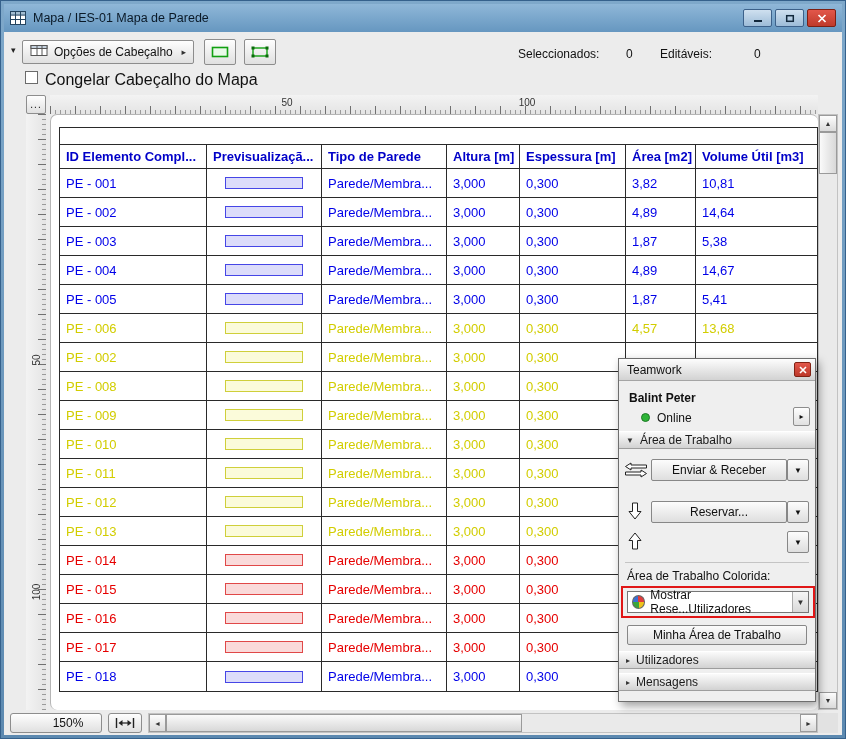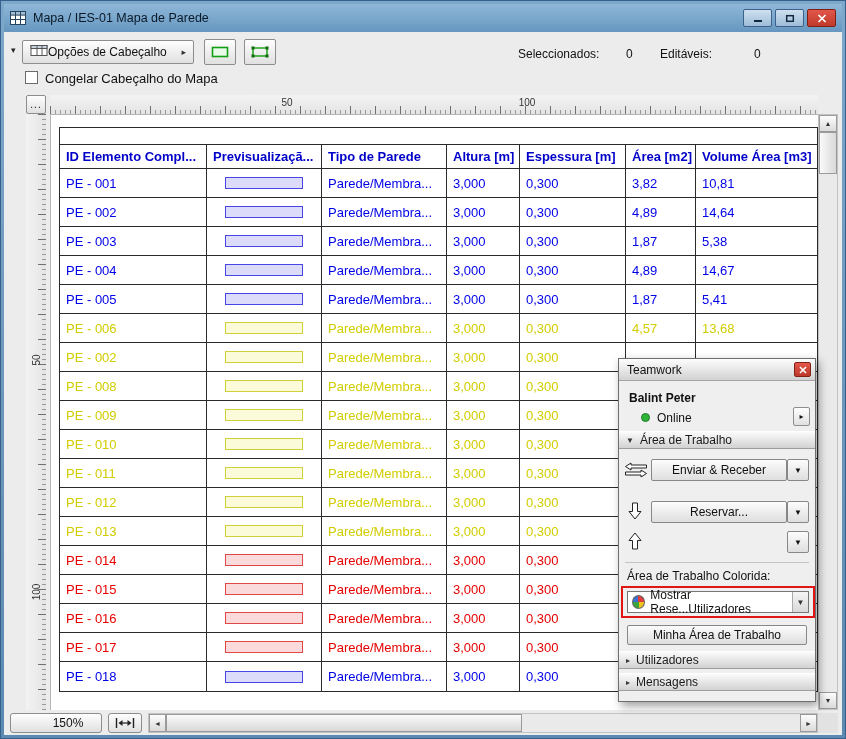--- a/index.html
+++ b/index.html
@@ -15,47 +15,47 @@
   .tb-btns{margin-left:auto;display:flex;gap:3px;}
   .tbtn{width:29px;height:18px;display:flex;align-items:center;justify-content:center;border:1px solid #3c618a;border-radius:2px;background:linear-gradient(#cfe0ef,#9dbcd8);}
   .tbtn.close{background:linear-gradient(#e2574a,#bf3a2b);border-color:#7e1f12;}
 
   
   .client{position:absolute;left:4px;top:32px;width:838px;height:703px;background:#ececec;font-size:12px;color:#111;}
 
   .btn{background:linear-gradient(#fefefe,#e0e0e0);border:1px solid #8d8d8d;border-radius:2px;color:#111;}
 
   .collapse-arrow{position:absolute;left:7px;top:13px;font-size:9px;color:#222;cursor:default;}
-  .opt-btn{position:absolute;left:18px;top:8px;width:172px;height:24px;display:flex;align-items:center;padding:0 7px;font-size:12px;}
+  .opt-btn{position:absolute;left:18px;top:8px;width:172px;height:24px;display:flex;align-items:center;gap:6px;padding:0 7px;font-size:12px;}
   .opt-btn .menu-arrow{margin-left:auto;font-size:9px;color:#333;}
   .tool-btn{position:absolute;top:7px;width:32px;height:26px;display:flex;align-items:center;justify-content:center;}
   .tool-btn.b1{left:200px;} .tool-btn.b2{left:240px;}
   .count-label{position:absolute;top:15px;font-size:12px;}
 
   .checkbox{position:absolute;left:21px;top:39px;width:13px;height:13px;background:#fff;border:1px solid #6b6b6b;}
-  .freeze-label{position:absolute;left:41px;top:39px;font-size:13px;}
+  .freeze-label{position:absolute;left:41px;top:39px;font-size:16px;}
   .scheme-btn{position:absolute;left:674px;top:36px;width:160px;height:22px;display:flex;align-items:center;justify-content:center;font-size:12px;}
 
   
   .corner-btn{position:absolute;left:22px;top:63px;width:20px;height:19px;display:flex;align-items:center;justify-content:center;font-size:10px;letter-spacing:1px;}
   .h-ruler{position:absolute;left:46px;top:63px;width:768px;height:19px;
     background:
       repeating-linear-gradient(to right,#707070 0 1px,transparent 1px 25px) left bottom/100% 8px no-repeat,
       repeating-linear-gradient(to right,#9a9a9a 0 1px,transparent 1px 5px) left bottom/100% 4px no-repeat,
       linear-gradient(#f3f3f3,#e4e4e4);}
   .h-num{position:absolute;top:2px;font-size:10px;color:#333;transform:translateX(-50%);}
   .v-ruler{position:absolute;left:22px;top:82px;width:20px;height:596px;
     background:
       repeating-linear-gradient(to bottom,#707070 0 1px,transparent 1px 25px) right top/8px 100% no-repeat,
       repeating-linear-gradient(to bottom,#9a9a9a 0 1px,transparent 1px 5px) right top/4px 100% no-repeat,
       linear-gradient(90deg,#f3f3f3,#e4e4e4);}
   .v-num{position:absolute;left:50%;font-size:10px;color:#333;transform:translate(-50%,-50%) rotate(-90deg);}
 
   
-  .table-area{position:absolute;left:46px;top:82px;width:768px;height:596px;background:#fff;border-left:1px solid #b5b5b5;border-top:1px solid #b5b5b5;overflow:hidden;}
+  .table-area{position:absolute;left:46px;top:82px;width:768px;height:596px;background:#fff;border-left:1px solid #b5b5b5;border-top:1px solid #b5b5b5;overflow:hidden;border-radius:7px;}
   .sched{position:absolute;left:8px;top:12px;width:759px;border:1px solid #2a2a2a;background:#fff;}
   .srow{display:grid;grid-template-columns:147px 115px 125px 73px 106px 70px 121px;}
   .strip{height:17px;border-bottom:1px solid #2a2a2a;}
   .shead{border-bottom:1px solid #2a2a2a;}
   .cell{border-right:1px solid #2a2a2a;padding-left:6px;display:flex;align-items:center;overflow:hidden;white-space:nowrap;font-size:13px;}
   .srow .cell:last-child{border-right:none;}
   .hcell{height:23px;font-weight:bold;color:var(--header-blue,#0000c8);}
   .trow{height:29px;border-bottom:1px solid #2a2a2a;}
   .tbody .trow:last-child{border-bottom:none;}
   .cell.prev{justify-content:center;padding-left:0;}
@@ -186,21 +186,21 @@
     <div class="table-area">
       <div class="sched">
         <div class="strip"></div>
         <div class="srow shead">
           <div class="cell hcell">ID Elemento Compl...</div>
           <div class="cell hcell">Previsualizaçã...</div>
           <div class="cell hcell">Tipo de Parede</div>
           <div class="cell hcell">Altura [m]</div>
           <div class="cell hcell">Espessura [m]</div>
           <div class="cell hcell">Área [m2]</div>
-          <div class="cell hcell">Volume Área [m3]</div>
+          <div class="cell hcell">Volume Útil [m3]</div>
         </div>
         <div class="tbody">
   <div class="srow trow row-blue">
     <div class="cell">PE - 001</div>
     <div class="cell prev">
                 <span class="swatch"></span>
               </div>
     <div class="cell">Parede/Membra...</div>
     <div class="cell">3,000</div>
     <div class="cell">0,300</div>

